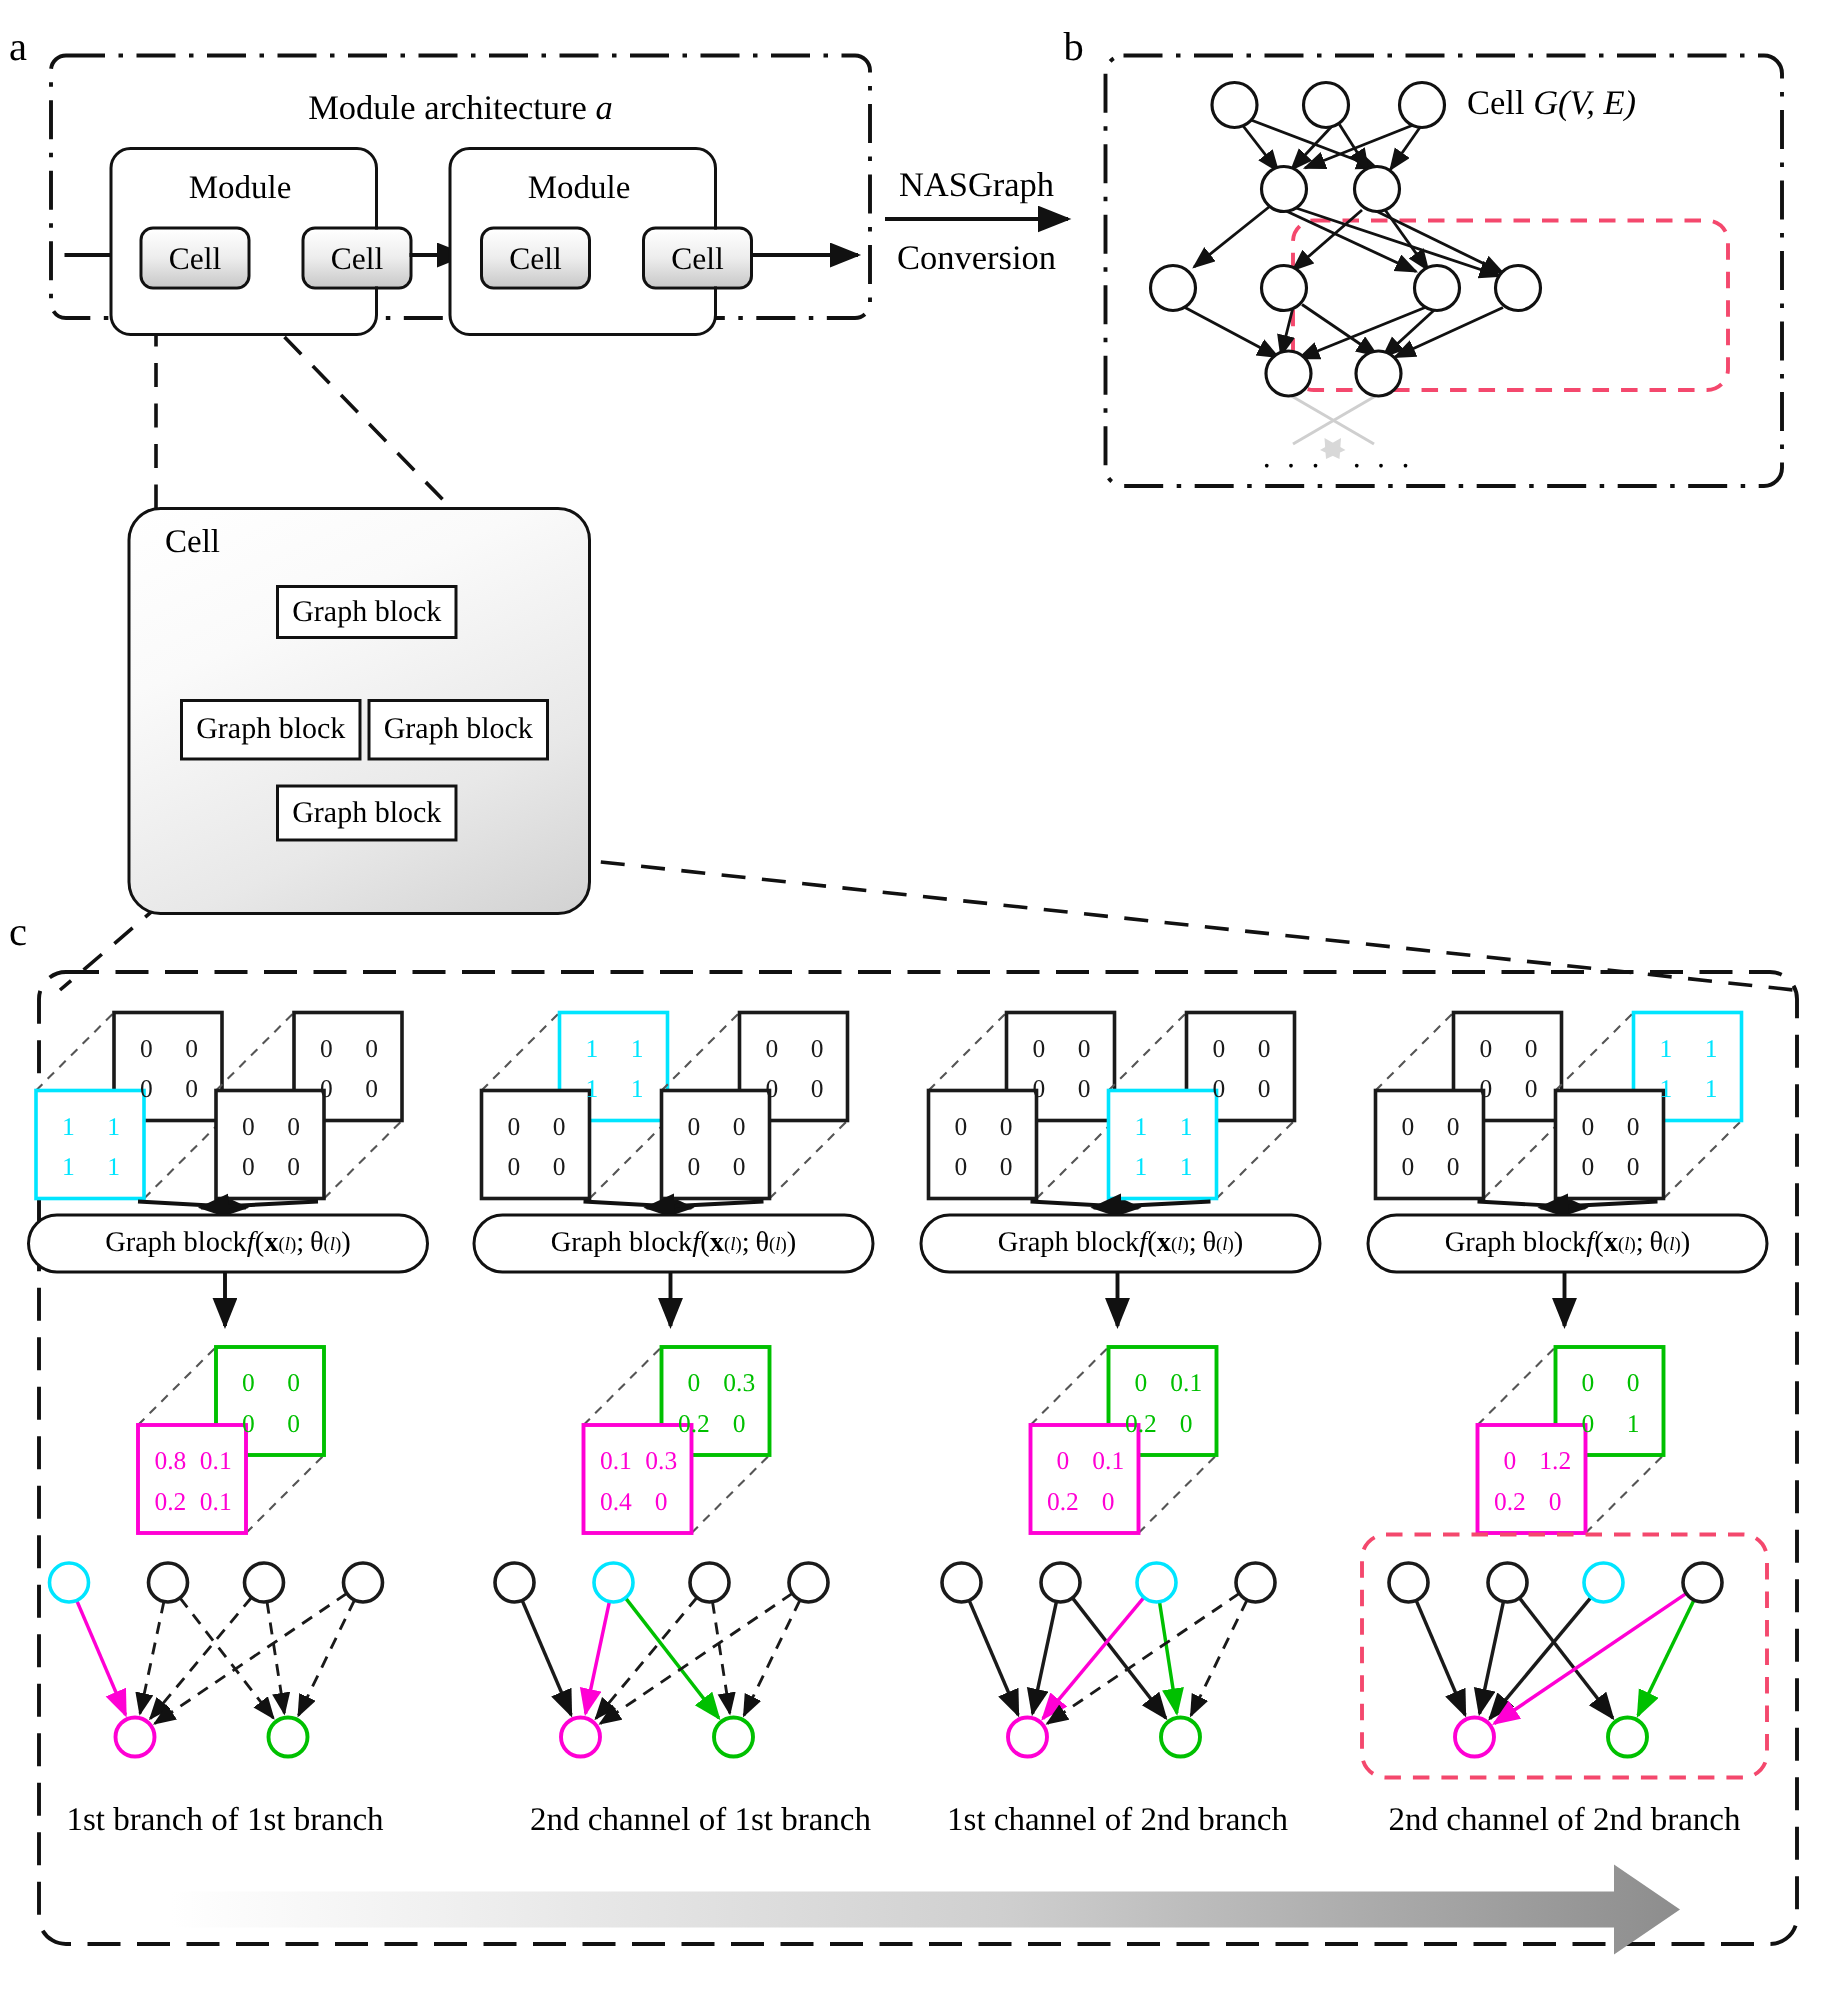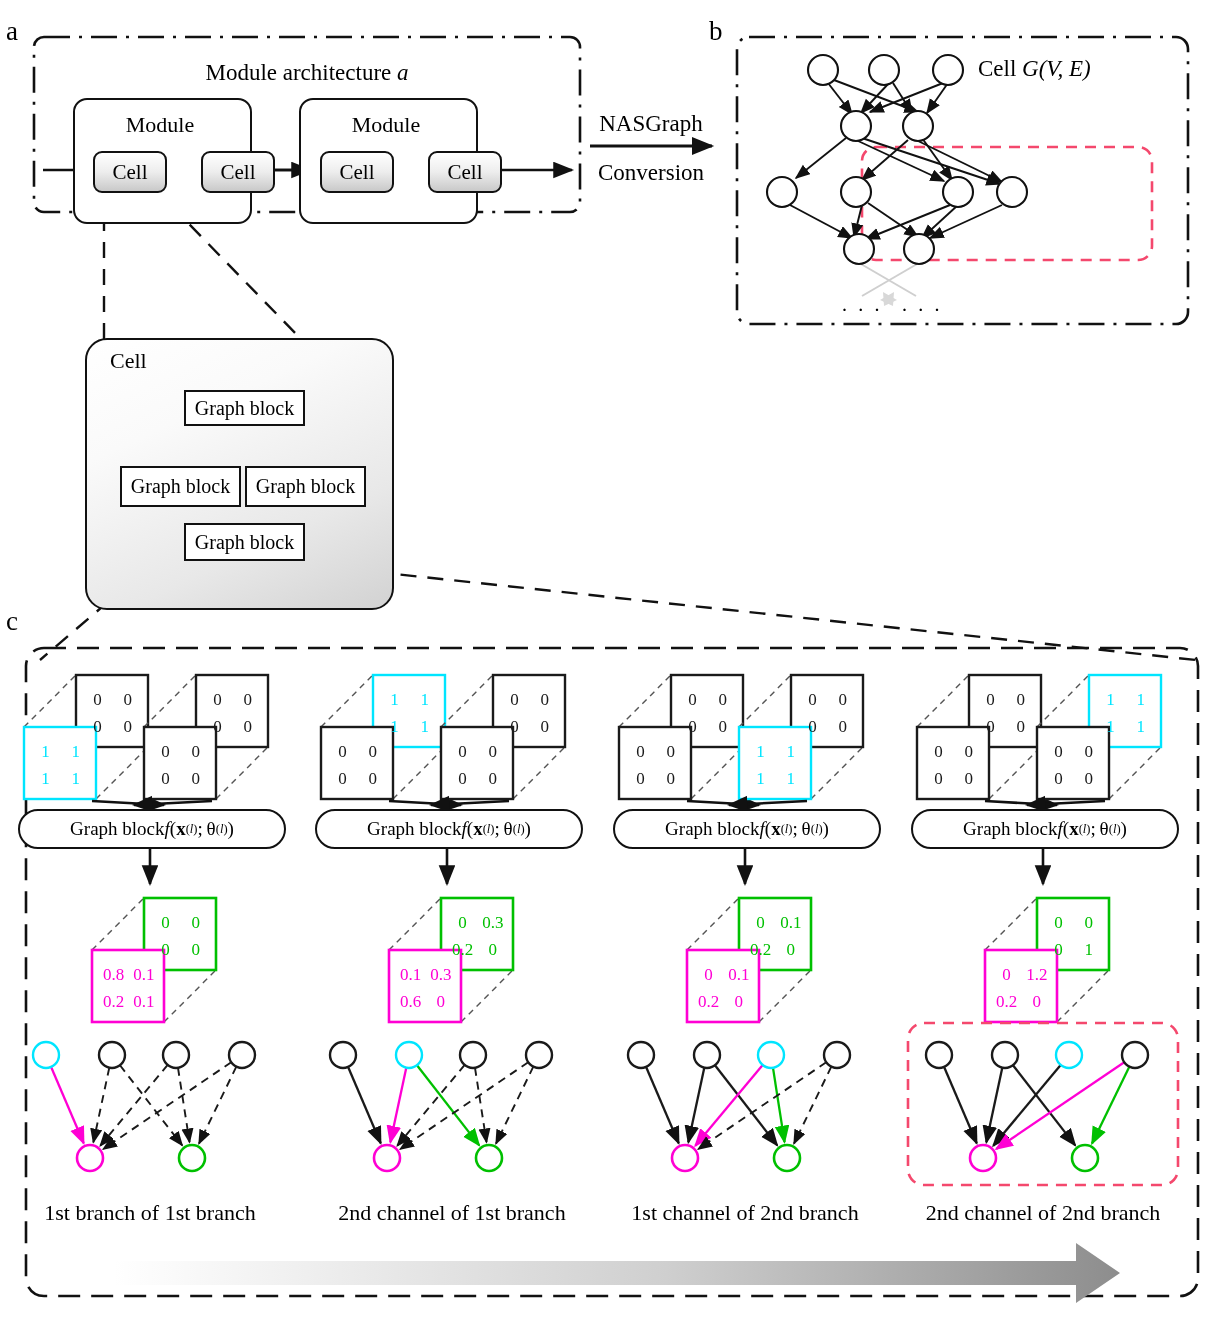--- a/index.html
+++ b/index.html
@@ -369,21 +369,21 @@
         <span>(</span>
         <span style="font-weight:bold;">x</span>
         <sup>(<i>l</i>)</sup>
         <span>; θ</span>
         <sup>(<i>l</i>)</sup>
         <span>)</span>
       </div>
     </div>
   <div id="c-caps">
       <div class="cap" style="left: 150px; top: 1200px;">1st branch of 1st branch</div>
-      <div class="cap" style="left: 452px; top: 1200px;">2nd channel of 1st branch</div>
+      <div class="cap" style="left: 467px; top: 1200px;">2nd channel of 1st branch</div>
       <div class="cap" style="left: 745px; top: 1200px;">1st channel of 2nd branch</div>
       <div class="cap" style="left: 1043px; top: 1200px;">2nd channel of 2nd branch</div>
     </div>
   <div id="c-values">
       <div class="lbl" style="left: 97.6px; top: 698.76px; font-size: 17px; color: rgb(26, 26, 26); transform: translate(-50%, -50%);">0</div>
       <div class="lbl" style="left: 127.84px; top: 698.76px; font-size: 17px; color: rgb(26, 26, 26); transform: translate(-50%, -50%);">0</div>
       <div class="lbl" style="left: 97.6px; top: 726.12px; font-size: 17px; color: rgb(26, 26, 26); transform: translate(-50%, -50%);">0</div>
       <div class="lbl" style="left: 127.84px; top: 726.12px; font-size: 17px; color: rgb(26, 26, 26); transform: translate(-50%, -50%);">0</div>
       <div class="lbl" style="left: 45.6px; top: 750.76px; font-size: 17px; color: rgb(0, 229, 255); transform: translate(-50%, -50%);">1</div>
       <div class="lbl" style="left: 75.84px; top: 750.76px; font-size: 17px; color: rgb(0, 229, 255); transform: translate(-50%, -50%);">1</div>
@@ -420,21 +420,21 @@
       <div class="lbl" style="left: 462.6px; top: 750.76px; font-size: 17px; color: rgb(26, 26, 26); transform: translate(-50%, -50%);">0</div>
       <div class="lbl" style="left: 492.84px; top: 750.76px; font-size: 17px; color: rgb(26, 26, 26); transform: translate(-50%, -50%);">0</div>
       <div class="lbl" style="left: 462.6px; top: 778.12px; font-size: 17px; color: rgb(26, 26, 26); transform: translate(-50%, -50%);">0</div>
       <div class="lbl" style="left: 492.84px; top: 778.12px; font-size: 17px; color: rgb(26, 26, 26); transform: translate(-50%, -50%);">0</div>
       <div class="lbl" style="left: 462.6px; top: 921.76px; font-size: 17px; color: rgb(0, 192, 0); transform: translate(-50%, -50%);">0</div>
       <div class="lbl" style="left: 492.84px; top: 921.76px; font-size: 17px; color: rgb(0, 192, 0); transform: translate(-50%, -50%);">0.3</div>
       <div class="lbl" style="left: 462.6px; top: 949.12px; font-size: 17px; color: rgb(0, 192, 0); transform: translate(-50%, -50%);">0.2</div>
       <div class="lbl" style="left: 492.84px; top: 949.12px; font-size: 17px; color: rgb(0, 192, 0); transform: translate(-50%, -50%);">0</div>
       <div class="lbl" style="left: 410.6px; top: 973.76px; font-size: 17px; color: rgb(255, 0, 212); transform: translate(-50%, -50%);">0.1</div>
       <div class="lbl" style="left: 440.84px; top: 973.76px; font-size: 17px; color: rgb(255, 0, 212); transform: translate(-50%, -50%);">0.3</div>
-      <div class="lbl" style="left: 410.6px; top: 1001.12px; font-size: 17px; color: rgb(255, 0, 212); transform: translate(-50%, -50%);">0.6</div>
+      <div class="lbl" style="left: 410.6px; top: 1001.12px; font-size: 17px; color: rgb(255, 0, 212); transform: translate(-50%, -50%);">0.4</div>
       <div class="lbl" style="left: 440.84px; top: 1001.12px; font-size: 17px; color: rgb(255, 0, 212); transform: translate(-50%, -50%);">0</div>
       <div class="lbl" style="left: 692.6px; top: 698.76px; font-size: 17px; color: rgb(26, 26, 26); transform: translate(-50%, -50%);">0</div>
       <div class="lbl" style="left: 722.84px; top: 698.76px; font-size: 17px; color: rgb(26, 26, 26); transform: translate(-50%, -50%);">0</div>
       <div class="lbl" style="left: 692.6px; top: 726.12px; font-size: 17px; color: rgb(26, 26, 26); transform: translate(-50%, -50%);">0</div>
       <div class="lbl" style="left: 722.84px; top: 726.12px; font-size: 17px; color: rgb(26, 26, 26); transform: translate(-50%, -50%);">0</div>
       <div class="lbl" style="left: 640.6px; top: 750.76px; font-size: 17px; color: rgb(26, 26, 26); transform: translate(-50%, -50%);">0</div>
       <div class="lbl" style="left: 670.84px; top: 750.76px; font-size: 17px; color: rgb(26, 26, 26); transform: translate(-50%, -50%);">0</div>
       <div class="lbl" style="left: 640.6px; top: 778.12px; font-size: 17px; color: rgb(26, 26, 26); transform: translate(-50%, -50%);">0</div>
       <div class="lbl" style="left: 670.84px; top: 778.12px; font-size: 17px; color: rgb(26, 26, 26); transform: translate(-50%, -50%);">0</div>
       <div class="lbl" style="left: 812.6px; top: 698.76px; font-size: 17px; color: rgb(26, 26, 26); transform: translate(-50%, -50%);">0</div>

